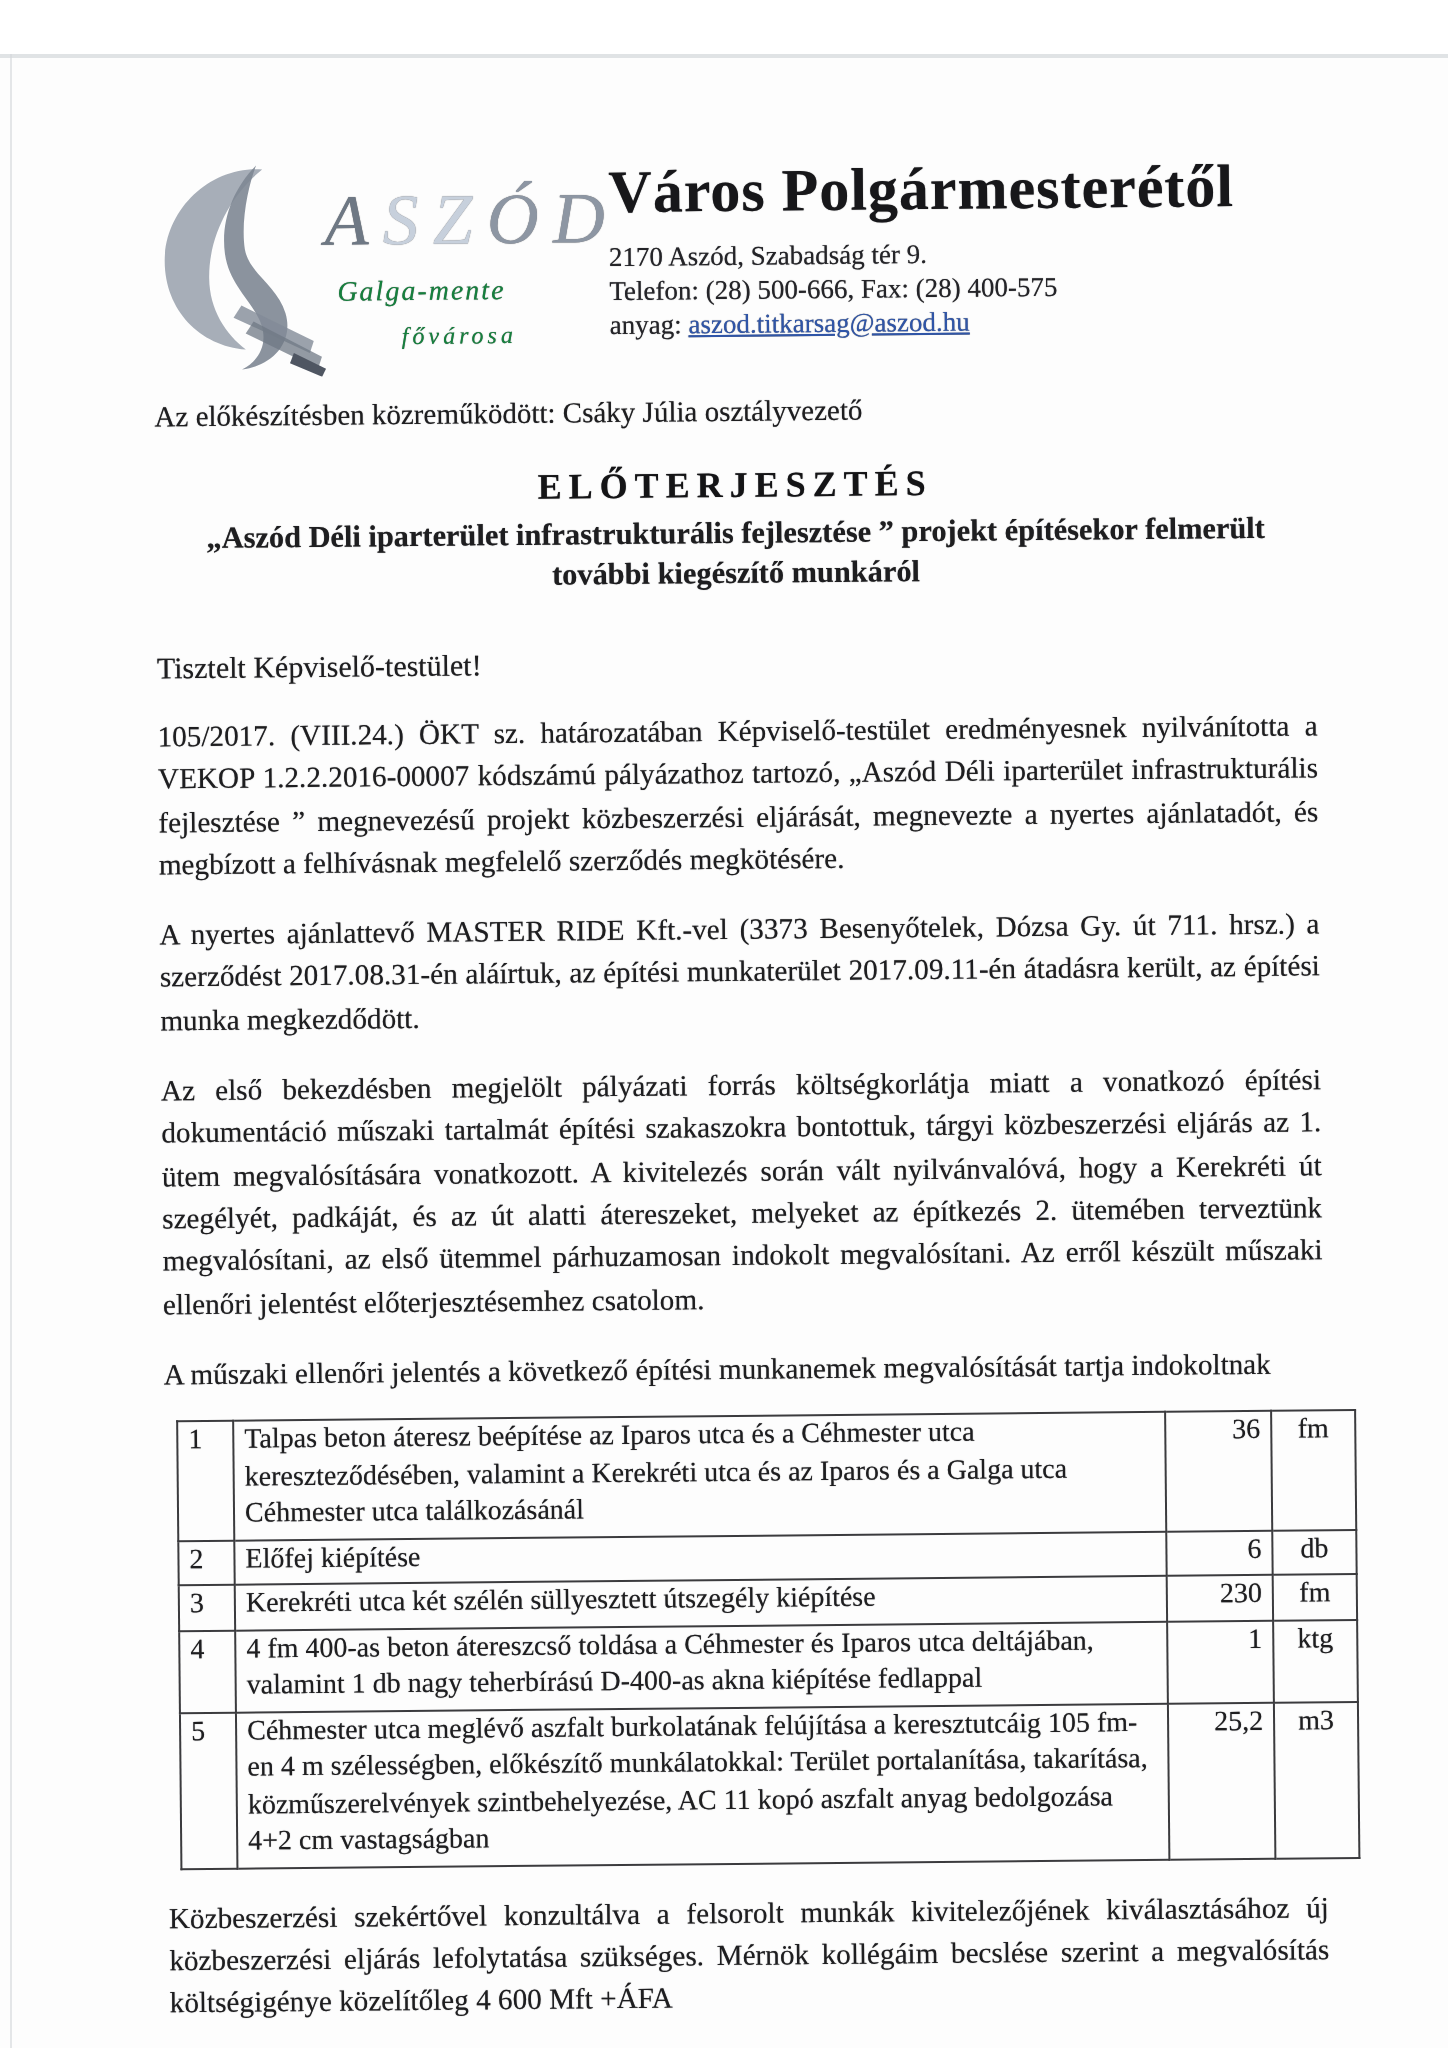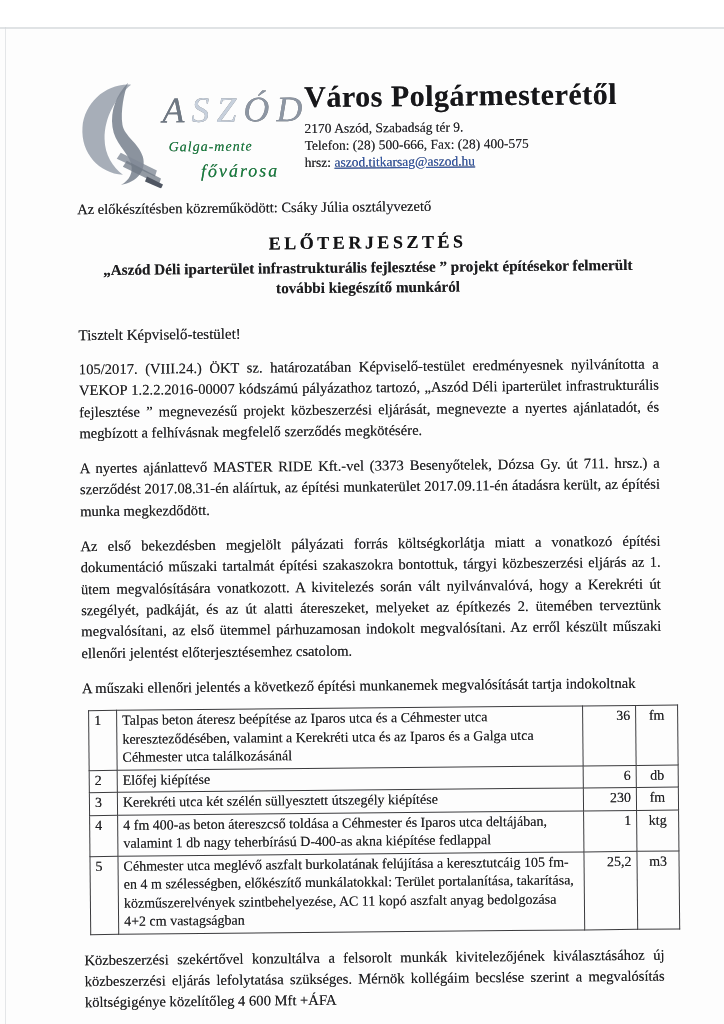--- a/index.html
+++ b/index.html
@@ -33,21 +33,21 @@
   .logo-word{
     position:absolute;left:86px;top:14px;
     font-style:italic;font-size:36px;letter-spacing:7px;line-height:1;
     font-family:"Liberation Serif",serif;
   }
   .lt-dark{color:#6e7884;}
   .lt-light{color:#c7d0dc;}
   .lt-mid{color:#8d96a3;}
   .logo-tagline{position:absolute;font-style:italic;color:#15803d;line-height:1;}
   .tag1{left:92px;top:62px;font-size:14px;letter-spacing:1px;}
-  .tag2{left:124px;top:84px;font-size:18px;letter-spacing:2px;}
+  .tag2{left:124px;top:84px;font-size:12px;letter-spacing:2px;}
   .head-right{padding-top:4px;}
   .office-title{
     font-size:30px;font-weight:bold;letter-spacing:.5px;line-height:1.05;
     color:#17171a;white-space:nowrap;
   }
   .contact{margin-top:7px;font-size:13.5px;line-height:17px;color:#242428;}
   .contact a{color:var(--link,#2f55a8);text-decoration:underline;}
   
   .prepared{margin-top:10px;font-size:14.5px;}
   .title-block{margin-top:17px;text-align:center;width:580px;}
@@ -99,21 +99,21 @@
         </div>
         <div class="logo-tagline tag1">Galga-mente</div>
         <div class="logo-tagline tag2">fővárosa</div>
       </div>
 
       <div class="head-right">
         <div class="office-title">Város Polgármesterétől</div>
         <div class="contact">
           <div>2170 Aszód, Szabadság tér 9.</div>
           <div>Telefon: (28) 500-666, Fax: (28) 400-575</div>
-          <div><span>hrsz: </span><a href="#">aszod.titkarsag@aszod.hu</a></div>
+          <div><span>anyag: </span><a href="#">aszod.titkarsag@aszod.hu</a></div>
         </div>
       </div>
     </div>
 
     <div class="prepared">Az előkészítésben közreműködött: Csáky Júlia osztályvezető</div>
 
     <div class="title-block">
       <div class="doc-title">ELŐTERJESZTÉS</div>
       <div class="doc-subtitle">„Aszód Déli iparterület infrastrukturális fejlesztése ” projekt építésekor felmerült</div>
       <div class="doc-subtitle2">további kiegészítő munkáról</div>

